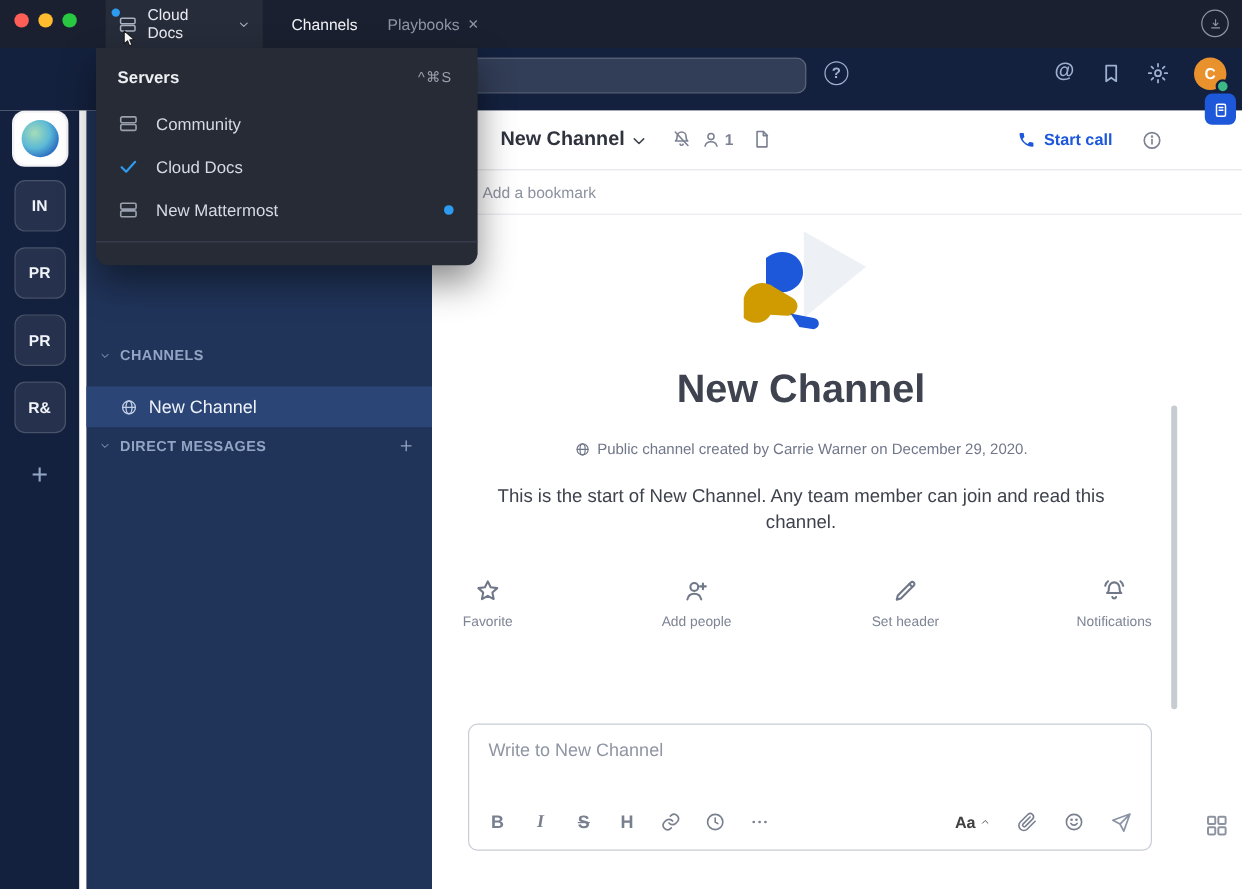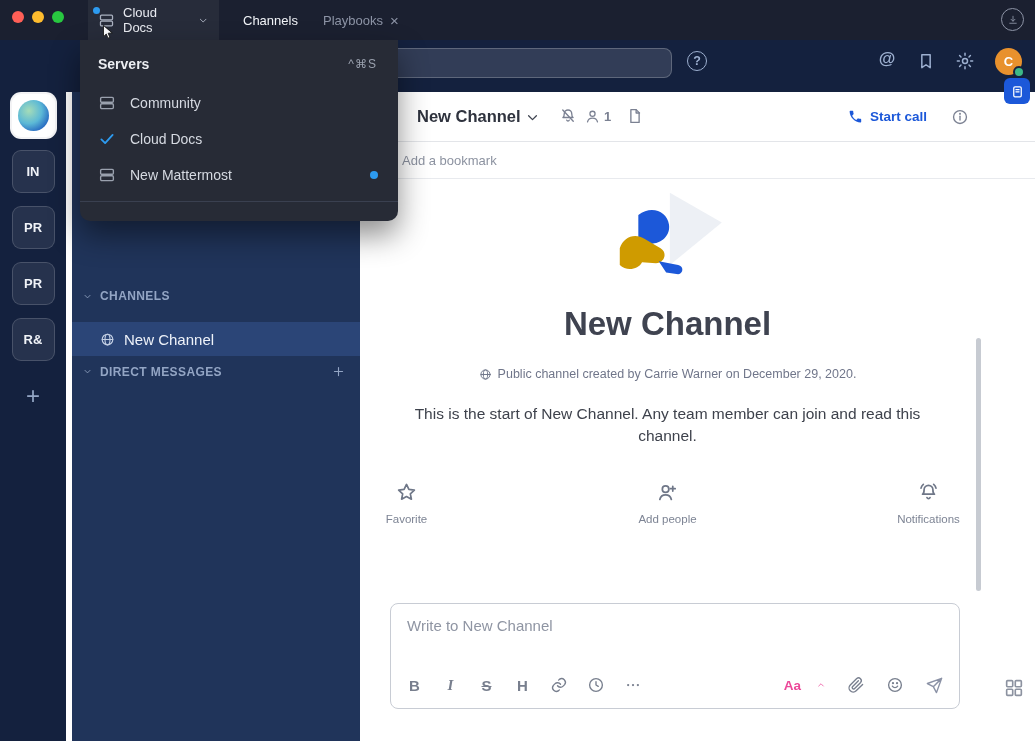--- a/index.html
+++ b/index.html
@@ -78,21 +78,21 @@
 
   .composer{position:absolute;left:30px;right:75px;top:511px;height:106px;border:1px solid #c8ccd4;border-radius:8px;box-sizing:border-box;background:#fff;}
   .composer textarea{display:block;width:100%;height:44px;border:none;outline:none;resize:none;padding:13px 16px 0;box-sizing:border-box;font-family:inherit;font-size:15px;color:#3e424c;background:transparent;}
   .composer textarea::placeholder{color:#8f95a3;}
   .ctoolbar{position:absolute;left:15px;right:15px;bottom:8px;height:30px;display:flex;align-items:center;gap:19px;color:#787f8e;}
   .fi{width:17px;text-align:center;font-size:15px;font-weight:700;}
   .fi.it{font-style:italic;font-family:"Liberation Serif",serif;}
   .fi.st{text-decoration:line-through;}
   .t-ic{width:18px;height:18px;}
   .ct-right{margin-left:auto;display:flex;align-items:center;gap:21px;}
-  .aa{display:flex;align-items:center;gap:15px;font-size:13.5px;font-weight:600;color:#ec4899;}
+  .aa{display:flex;align-items:center;gap:3px;font-size:13.5px;font-weight:600;color:#404040;}
   .aa .chev-up{width:10px;height:10px;}
   .send-ic{width:19px;height:19px;color:#8b92a6;}
   .scrollbar{position:absolute;right:54px;top:246px;width:5px;height:253px;border-radius:3px;background:#c7cbd2;}
 
   
   .blue-tile{position:absolute;left:1004px;top:78px;width:26px;height:26px;border-radius:6px;background:var(--accent);color:#fff;display:flex;align-items:center;justify-content:center;z-index:6;}
   .blue-tile svg{width:15px;height:15px;stroke-width:2;}
   .grid-btn{position:absolute;left:1003px;top:677px;width:22px;height:22px;color:#8c92a0;z-index:6;}
 
   
@@ -321,20 +321,29 @@
                 <circle cx="10" cy="8.5" r="3.4"></circle>
                 <path d="M4 19.3c.7-3.3 3.2-4.9 6-4.9s5.3 1.6 6 4.9"></path>
                 <path d="M17.5 5.5v5M15 8h5"></path>
               </svg>
           </span>
           <span>Add people</span>
         </div>
         <div class="action">
           <span class="a-ic">
             <svg viewBox="0 0 24 24">
+                <path d="M4.5 19.5l.9-3.6L16.7 4.6a1.8 1.8 0 0 1 2.6 0 1.8 1.8 0 0 1 0 2.6L8 18.6l-3.5.9z"></path>
+                <path d="M15.5 6L18 8.5"></path>
+              </svg>
+          </span>
+          <span>Set header</span>
+        </div>
+        <div class="action">
+          <span class="a-ic">
+            <svg viewBox="0 0 24 24">
                 <path d="M12 4.5a4.6 4.6 0 0 1 4.6 4.6c0 3.8 1.6 4.7 1.6 4.7H5.8s1.6-.9 1.6-4.7A4.6 4.6 0 0 1 12 4.5z"></path>
                 <path d="M10.4 17.3a1.7 1.7 0 0 0 3.2 0"></path>
                 <path d="M4.2 7.5c.3-1.7 1.1-3 2.4-4M19.8 7.5c-.3-1.7-1.1-3-2.4-4"></path>
               </svg>
           </span>
           <span>Notifications</span>
         </div>
       </div>
     </div>
 

